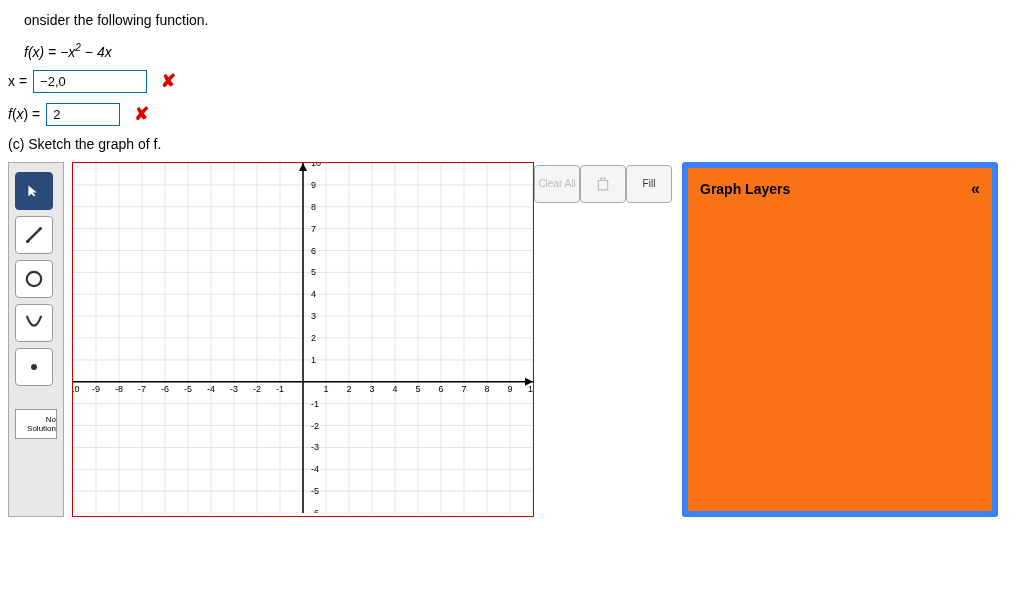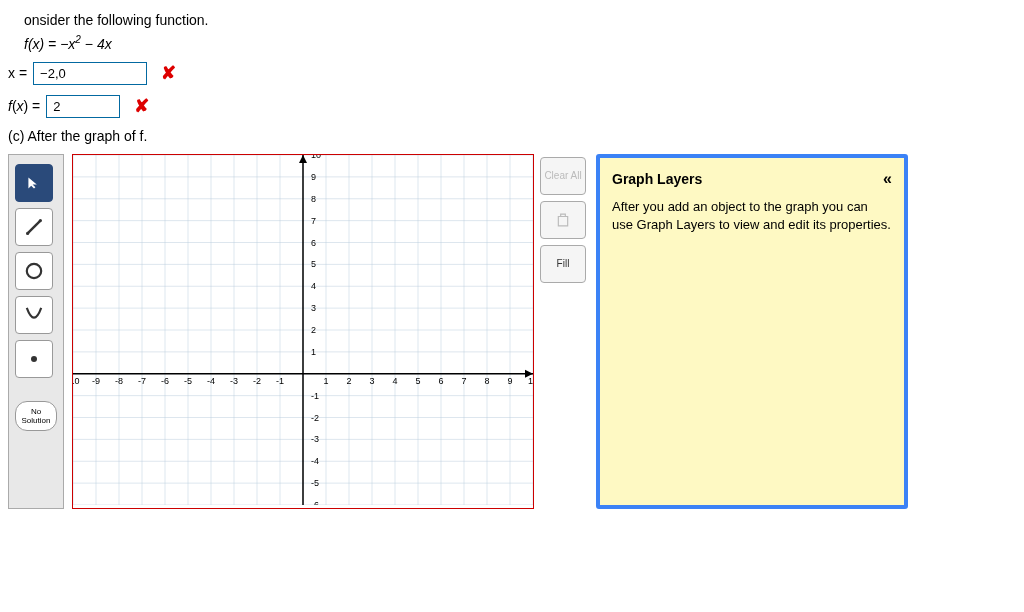--- a/index.html
+++ b/index.html
@@ -1,32 +1,32 @@
 <!DOCTYPE html>
 <html><head>
 <meta charset="utf-8">
 <style>
 body { font-family: Arial, sans-serif; font-size: 14px; margin: 0; padding: 8px; color: #000; }
 .question-text { margin: 4px 16px; }
-.function { margin: 6px 0 10px 16px; font-style: italic; }
+.function { margin: 14px 0 10px 16px; font-style: italic; }
 .part { margin: 10px 0; }
 .answer-row { display: flex; align-items: center; margin: 6px 0; }
 .answer-label { margin-right: 6px; }
 .answer-input { border: 1px solid #0369a1; padding: 3px 6px; font-family: Arial; font-size: 13px; width: 100px; }
 .x-icon { color: #d00; font-weight: bold; font-size: 18px; margin-left: 14px; }
 .graph-container { display: flex; margin-top: 8px; }
 .toolbar { display: flex; flex-direction: column; background: #e8e8e8; border: 1px solid #aaa; padding: 6px; }
 .tool-btn { width: 36px; height: 36px; margin: 3px 0; background: #fff; border: 1px solid #999; border-radius: 4px; display: flex; align-items: center; justify-content: center; cursor: pointer; font-size: 16px; }
 .tool-btn.selected { background: #2a4a7a; color: #fff; border-color: #2a4a7a; }
-.no-sol { width: 40px; height: 28px; border: 1px solid #999; border-radius: 12px; background: #fff; font-size: 8px; text-align: center; display: flex; flex-direction: column; justify-content: center; margin-top: 20px; cursor: pointer; }
+.no-sol { width: 40px; height: 28px; border: 1px solid #999; border-radius: 0; background: #fff; font-size: 8px; text-align: right; display: flex; flex-direction: column; justify-content: center; margin-top: 20px; cursor: pointer; }
 .grid-area { border: 1px solid #c00; margin-left: 8px; }
-.controls { display: flex; flex-direction: column; margin-left: 6px; }
+.controls { display: flex; flex-direction: row; }
 .ctrl-btn { width: 44px; height: 36px; margin: 3px 0; background: #f5f5f5; border: 1px solid #aaa; border-radius: 4px; font-size: 10px; display: flex; align-items: center; justify-content: center; text-align: center; color: #bbb; cursor: pointer; }
 .ctrl-btn.active { color: #333; text-align: center; }
-.layers-panel { margin-left: 10px; background: #fef9c3; border: 4px solid #3b82f6; padding: 12px; width: 280px; border-radius: 3px; }
+.layers-panel { margin-left: 10px; background: #f97316; border: 6px solid #3b82f6; padding: 12px; width: 280px; border-radius: 3px; }
 .layers-header { display: flex; justify-content: space-between; font-weight: bold; margin-bottom: 10px; align-items: center; }
 .layers-body { font-size: 13px; line-height: 1.4; }
 .collapse-icon { font-size: 16px; cursor: pointer; }
 sup { font-size: 10px; }
 svg text { font-size: 9px; font-family: Arial; }
 </style>
 </head>
 <body>
 
 <div class="question-text">onsider the following function.</div>
@@ -44,21 +44,21 @@
 
 <div class="part">
   <div class="answer-row">
     <span class="answer-label"><i>f</i>(<i>x</i>) =</span>
     <input class="answer-input" style="width: 60px;" value="2">
     <span class="x-icon">✘</span>
   </div>
 </div>
 
 <div class="part">
-  <div>(c) After the graph of f.</div>
+  <div>(c) Sketch the graph of f.</div>
 </div>
 
 <div class="graph-container">
   <div class="toolbar">
     <div class="tool-btn selected">
       <svg width="14" height="14" viewBox="0 0 10 10">
           <path d="M1 1 L1 9 L3 7 L5 9 L6 8 L4 6 L7 6 Z" fill="#fff"></path>
         </svg>
     </div>
     <div class="tool-btn">
@@ -180,15 +180,14 @@
         </svg>
     </div>
     <div class="ctrl-btn active">Fill</div>
   </div>
 
   <div class="layers-panel">
     <div class="layers-header">
       <span>Graph Layers</span>
       <span class="collapse-icon">«</span>
     </div>
-    <div class="layers-body">After you add an object to the graph you can use Graph Layers to view and edit its properties.</div>
   </div>
 </div>
 
 </body></html>

